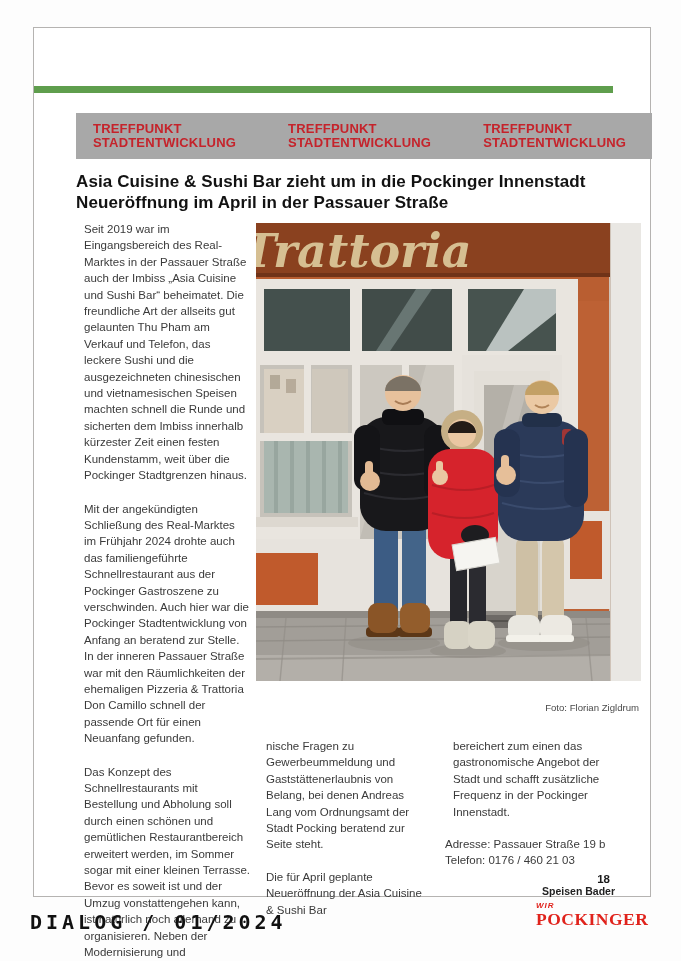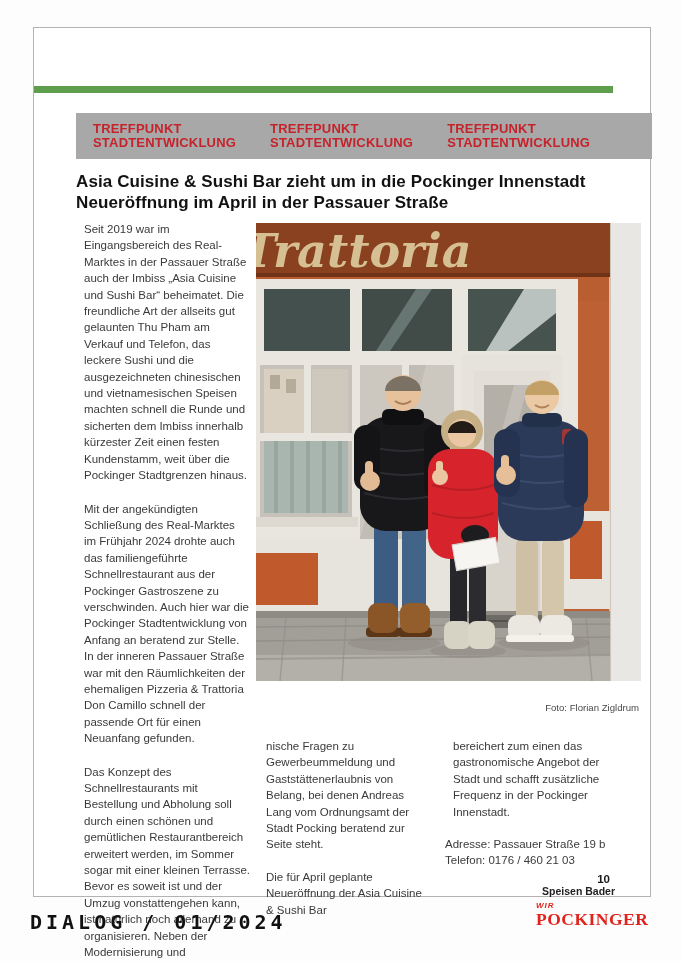--- a/index.html
+++ b/index.html
@@ -10,21 +10,21 @@
     -webkit-font-smoothing:antialiased;
   }
   .page{
     position:absolute;left:33px;top:27px;width:618px;height:870px;
     background:#ffffff;border:1px solid #b5b3b1;box-sizing:border-box;
   }
   .abs{position:absolute;}
   .green-rule{left:0;top:58px;width:579px;height:7px;background:#5f9e4d;}
   .badge-bar{
     left:42px;top:85px;width:576px;height:46px;background:#a8a8a8;
-    display:flex;align-items:center;gap:34px;padding-left:17px;box-sizing:border-box;
+    display:flex;align-items:center;gap:52px;padding-left:17px;box-sizing:border-box;
   }
   .badge{color:#c5232b;font-weight:bold;font-size:13px;line-height:14.5px;letter-spacing:.2px;white-space:nowrap;}
   .headline{left:42px;top:143px;width:560px;color:#121212;font-weight:bold;font-size:17px;line-height:21px;letter-spacing:.1px;}
   .col{color:#3a3a3a;font-size:11.5px;line-height:16.4px;}
   .col p{margin:0 0 16px 8px;}
   .col1{left:42px;top:193px;width:174px;}
   .col1 p{margin-bottom:17px;}
   .col2{left:224px;top:710px;width:172px;}
   .col3{left:411px;top:710px;width:172px;}
   .addr{margin-top:14px;}
@@ -223,21 +223,21 @@
 
   <div class="abs col col3">
     <p>bereichert zum einen das gastronomische Angebot der Stadt und schafft zusätzliche Frequenz in der Pockinger Innenstadt.</p>
     <div class="addr">
       <div>Adresse: Passauer Straße 19 b</div>
       <div>Telefon: 0176 / 460 21 03</div>
     </div>
     <div class="author">Speisen Bader</div>
   </div>
 
-  <div class="abs page-number">10</div>
+  <div class="abs page-number">18</div>
 
 </div>
 
 <div class="footer-issue">DIALOG / 01/2024</div>
 
 <div class="footer-logo">
   <div class="wir">WIR</div>
   <div class="pockinger">POCKINGER</div>
 </div>
 

